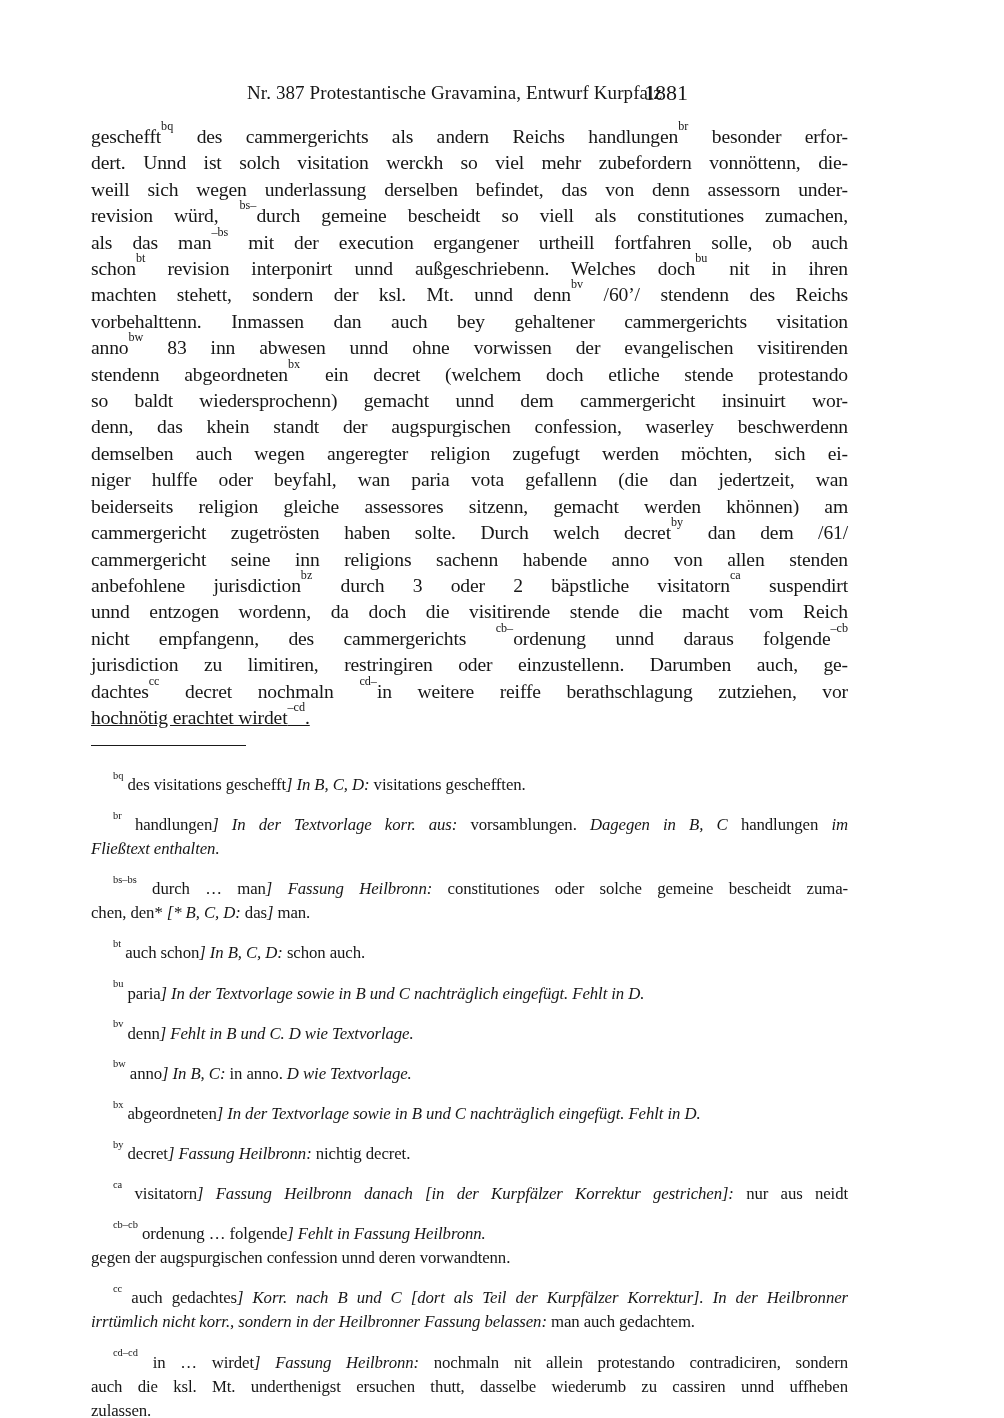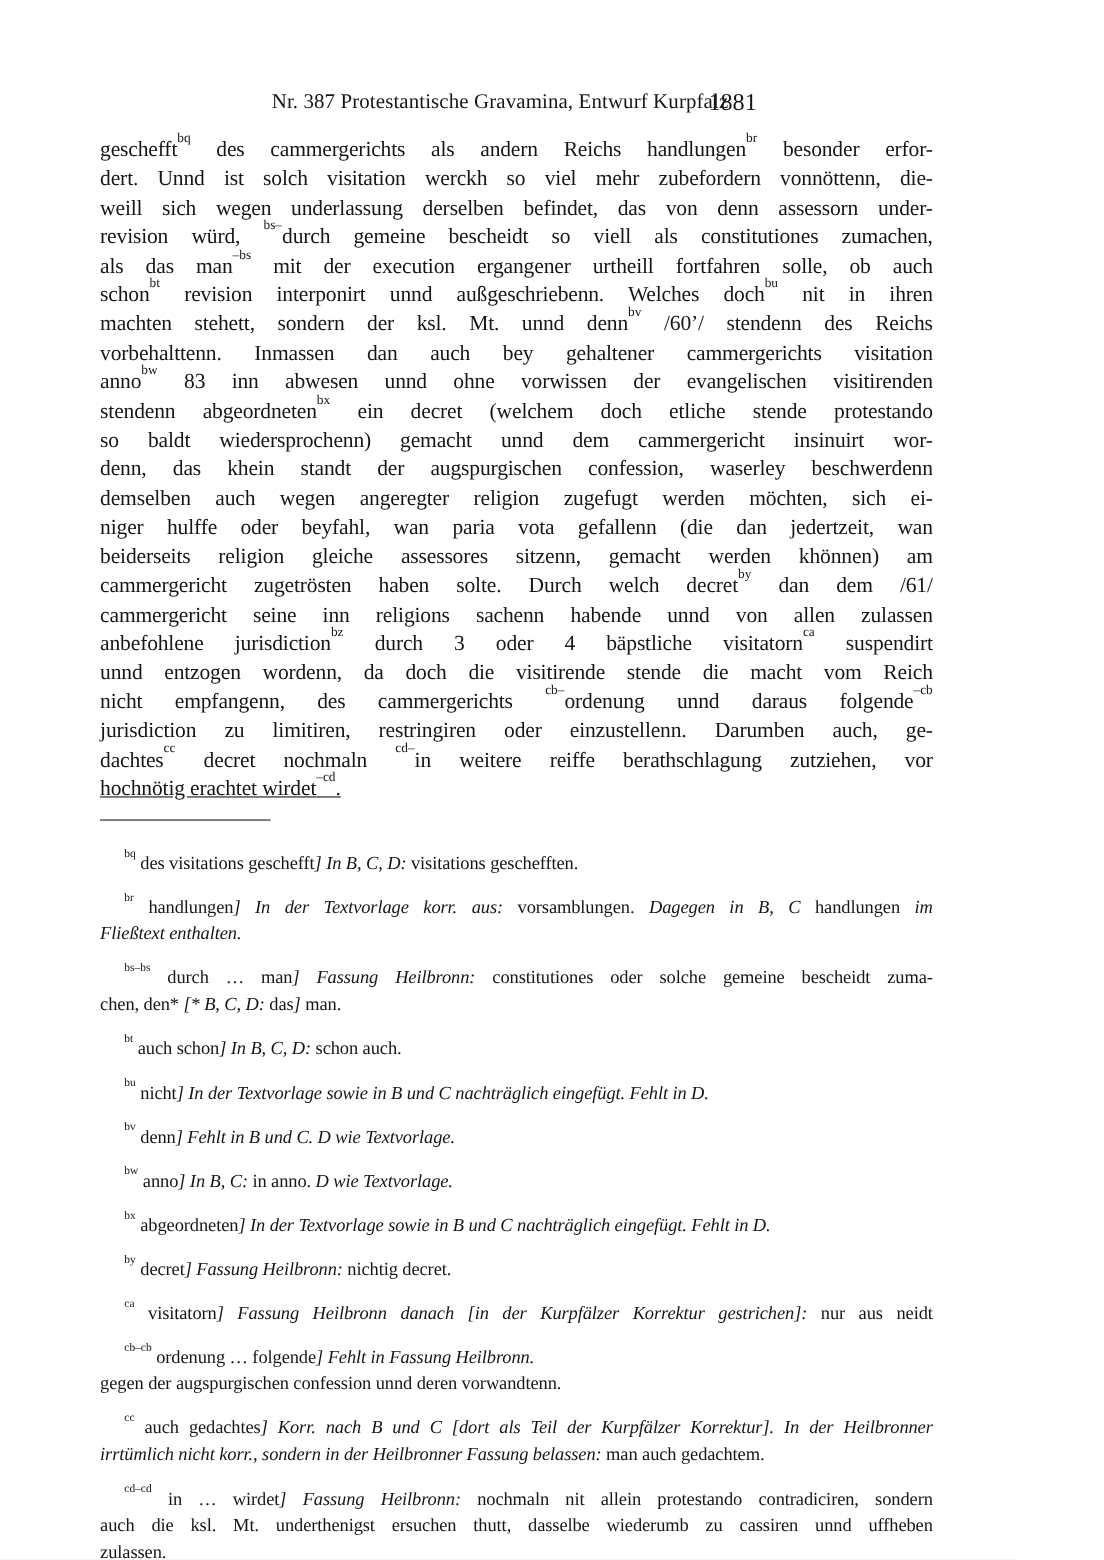--- a/index.html
+++ b/index.html
@@ -65,37 +65,37 @@
       <div class="body-line"><span>machten stehett, sondern der ksl. Mt. unnd denn</span><sup class="m">bv</sup><span> /60’/ stendenn des Reichs</span></div>
       <div class="body-line"><span>vorbehalttenn. Inmassen dan auch bey gehaltener cammergerichts visitation</span></div>
       <div class="body-line"><span>anno</span><sup class="m">bw</sup><span> 83 inn abwesen unnd ohne vorwissen der evangelischen visitirenden</span></div>
       <div class="body-line"><span>stendenn abgeordneten</span><sup class="m">bx</sup><span> ein decret (welchem doch etliche stende protestando</span></div>
       <div class="body-line"><span>so baldt wiedersprochenn) gemacht unnd dem cammergericht insinuirt wor-</span></div>
       <div class="body-line"><span>denn, das khein standt der augspurgischen confession, waserley beschwerdenn</span></div>
       <div class="body-line"><span>demselben auch wegen angeregter religion zugefugt werden möchten, sich ei-</span></div>
       <div class="body-line"><span>niger hulffe oder beyfahl, wan paria vota gefallenn (die dan jedertzeit, wan</span></div>
       <div class="body-line"><span>beiderseits religion gleiche assessores sitzenn, gemacht werden khönnen) am</span></div>
       <div class="body-line"><span>cammergericht zugetrösten haben solte. Durch welch decret</span><sup class="m">by</sup><span> dan dem /61/</span></div>
-      <div class="body-line"><span>cammergericht seine inn religions sachenn habende unnd von allen zulassen</span></div>
-      <div class="body-line"><span>anbefohlene jurisdiction</span><sup class="m">bz</sup><span> durch 3 oder 4 bäpstliche visitatorn</span><sup class="m">ca</sup><span> suspendirt</span></div>
+      <div class="body-line"><span>cammergericht seine inn religions sachenn habende anno von allen stenden</span></div>
+      <div class="body-line"><span>anbefohlene jurisdiction</span><sup class="m">bz</sup><span> durch 3 oder 2 bäpstliche visitatorn</span><sup class="m">ca</sup><span> suspendirt</span></div>
       <div class="body-line"><span>unnd entzogen wordenn, da doch die visitirende stende die macht vom Reich</span></div>
       <div class="body-line"><span>nicht empfangenn, des cammergerichts </span><sup class="m">cb–</sup><span>ordenung unnd daraus folgende</span><sup class="m">–cb</sup></div>
       <div class="body-line"><span>jurisdiction zu limitiren, restringiren oder einzustellenn. Darumben auch, ge-</span></div>
       <div class="body-line"><span>dachtes</span><sup class="m">cc</sup><span> decret nochmaln </span><sup class="m">cd–</sup><span>in weitere reiffe berathschlagung zutziehen, vor</span></div>
       <div class="body-line noj"><span>hochnötig erachtet wirdet</span><sup class="m">–cd</sup><span>.</span></div>
     </div>
   <div class="fn-rule"></div>
   <div class="fn-block" id="fn-block">
       <div class="fn-line ind"><sup class="m">bq</sup> <span>des visitations geschefft</span><span class="i">] In B, C, D:</span><span> visitations geschefften.</span></div>
       <div class="fn-line ind j"><sup class="m">br</sup> <span>handlungen</span><span class="i">] In der Textvorlage korr. aus:</span><span> vorsamblungen. </span><span class="i">Dagegen in B, C</span><span> handlungen </span><span class="i">im</span></div>
       <div class="fn-line"><span class="i">Fließtext enthalten.</span></div>
       <div class="fn-line ind j"><sup class="m">bs–bs</sup> <span>durch … man</span><span class="i">] Fassung Heilbronn:</span><span> constitutiones oder solche gemeine bescheidt zuma-</span></div>
       <div class="fn-line"><span>chen, den* </span><span class="i">[* B, C, D:</span><span> das</span><span class="i">]</span><span> man.</span></div>
       <div class="fn-line ind"><sup class="m">bt</sup> <span>auch schon</span><span class="i">] In B, C, D:</span><span> schon auch.</span></div>
-      <div class="fn-line ind"><sup class="m">bu</sup> <span>nicht</span><span class="i">] In der Textvorlage sowie in B und C nachträglich eingefügt. Fehlt in D.</span></div>
+      <div class="fn-line ind"><sup class="m">bu</sup> <span>paria</span><span class="i">] In der Textvorlage sowie in B und C nachträglich eingefügt. Fehlt in D.</span></div>
       <div class="fn-line ind"><sup class="m">bv</sup> <span>denn</span><span class="i">] Fehlt in B und C. D wie Textvorlage.</span></div>
       <div class="fn-line ind"><sup class="m">bw</sup> <span>anno</span><span class="i">] In B, C:</span><span> in anno. </span><span class="i">D wie Textvorlage.</span></div>
       <div class="fn-line ind"><sup class="m">bx</sup> <span>abgeordneten</span><span class="i">] In der Textvorlage sowie in B und C nachträglich eingefügt. Fehlt in D.</span></div>
       <div class="fn-line ind"><sup class="m">by</sup> <span>decret</span><span class="i">] Fassung Heilbronn:</span><span> nichtig decret.</span></div>
       <div class="fn-line ind j"><sup class="m">ca</sup> <span>visitatorn</span><span class="i">] Fassung Heilbronn danach [in der Kurpfälzer Korrektur gestrichen]:</span><span> nur aus neidt</span></div>
       <div class="fn-line ind"><sup class="m">cb–cb</sup> <span>ordenung … folgende</span><span class="i">] Fehlt in Fassung Heilbronn.</span></div>
       <div class="fn-line"><span>gegen der augspurgischen confession unnd deren vorwandtenn.</span></div>
       <div class="fn-line ind j"><sup class="m">cc</sup> <span>auch gedachtes</span><span class="i">] Korr. nach B und C [dort als Teil der Kurpfälzer Korrektur]. In der Heilbronner</span></div>
       <div class="fn-line"><span class="i">irrtümlich nicht korr., sondern in der Heilbronner Fassung belassen:</span><span> man auch gedachtem.</span></div>
       <div class="fn-line ind j"><sup class="m">cd–cd</sup> <span>in … wirdet</span><span class="i">] Fassung Heilbronn:</span><span> nochmaln nit allein protestando contradiciren, sondern</span></div>

